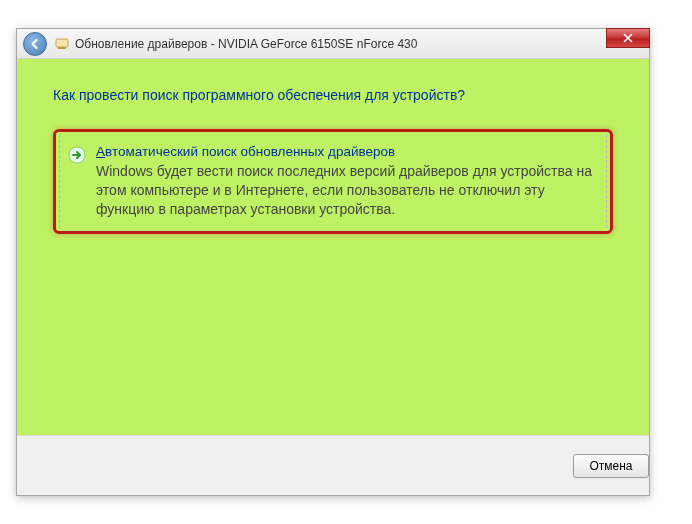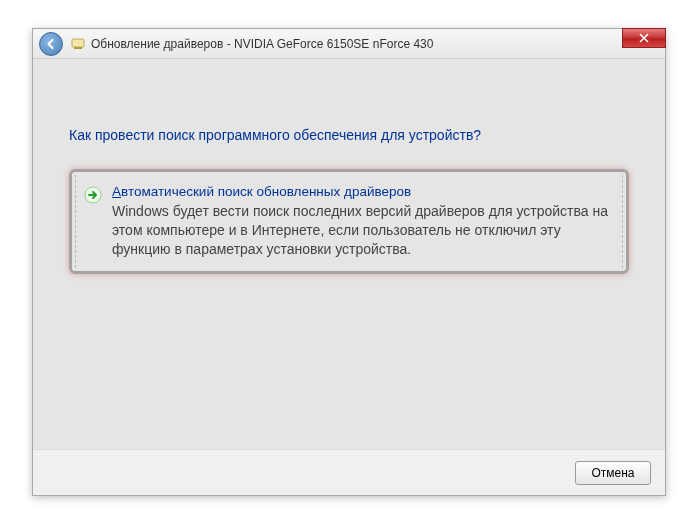--- a/index.html
+++ b/index.html
@@ -6,23 +6,23 @@
   body {
     font-family: "Segoe UI", Tahoma, sans-serif;
     background: #fff;
     width: 692px;
     height: 524px;
     position: relative;
     overflow: hidden;
   }
   .window {
     position: absolute;
-    left: 32px; top: 28px;
+    left: 16px; top: 28px;
     width: 634px; height: 468px;
-    background: #e5e5e5;
+    background: #bef264;
     border: 1px solid #a8a8a8;
     box-shadow: 0 2px 8px rgba(0,0,0,0.25);
   }
   .titlebar {
     height: 30px;
     background: linear-gradient(to bottom, #f7f7f7, #e8e8e8);
     border-bottom: 1px solid #d0d0d0;
     display: flex;
     align-items: center;
     padding: 0 6px;
@@ -52,37 +52,36 @@
     width: 44px; height: 20px;
     background: linear-gradient(to bottom, #e97b7b, #c83c3c 45%, #b82020 55%, #d64545);
     border: 1px solid #8a2020;
     border-top-right-radius: 0;
     display: flex; align-items: center; justify-content: center;
     cursor: pointer;
   }
   .close-btn svg { width: 10px; height: 10px; }
   .content {
     padding: 28px 36px 10px 36px;
-    margin-top: 40px;
   }
   .heading {
     font-size: 14px;
     color: #003399;
     margin-bottom: 26px;
   }
   .option {
     border: 1px solid transparent;
     padding: 12px 16px 12px 12px;
     margin-bottom: 18px;
     display: flex;
     align-items: flex-start;
     cursor: pointer;
   }
   .option.highlighted {
-    border: 3px solid #a3a3a3;
+    border: 3px solid #b91c1c;
     border-radius: 6px;
     box-shadow: 0 0 6px rgba(214,38,38,0.35);
     position: relative;
   }
   .option.highlighted::after {
     content: "";
     position: absolute;
     left: 3px; right: 3px; top: 3px; bottom: 3px;
     border-left: 1px dashed #bbb;
     border-right: 1px dashed #bbb;
@@ -102,27 +101,27 @@
   }
   .u { text-decoration: underline; }
   .option-desc {
     font-size: 14px;
     color: #444;
     line-height: 1.35;
   }
   .footer {
     position: absolute;
     left: 0; right: 0; bottom: 0;
-    height: 46px;
+    height: 60px;
     background: #f0f0f0;
     border-top: 1px solid #dcdcdc;
     display: flex;
     align-items: center;
     justify-content: flex-end;
-    padding: 0 14px;
+    padding: 0 0;
   }
   .btn {
     min-width: 76px;
     height: 24px;
     font-size: 12px;
     font-family: inherit;
     background: linear-gradient(to bottom, #fdfdfd, #e6e6e6);
     border: 1px solid #9a9a9a;
     border-radius: 3px;
     padding: 0 12px;

